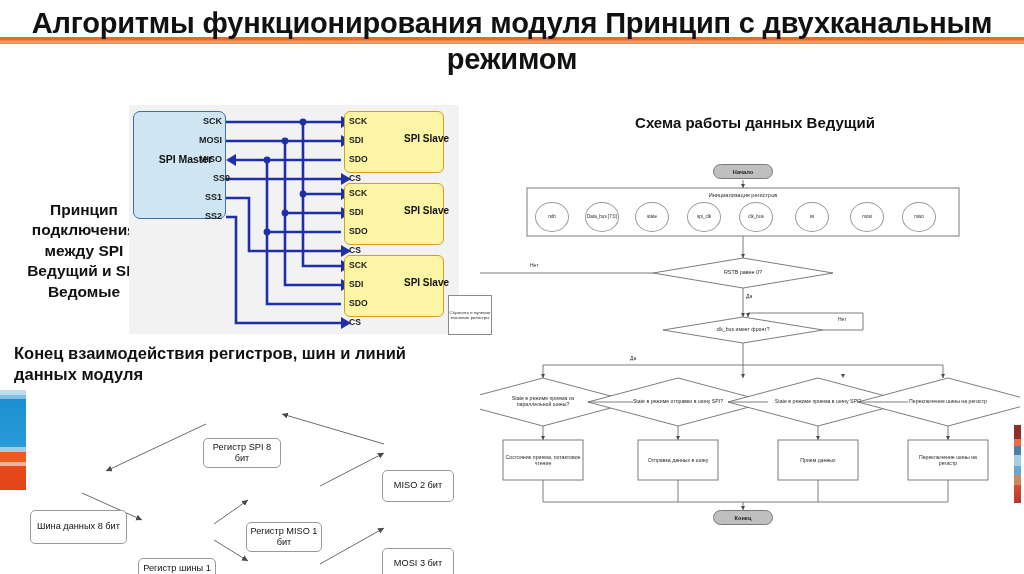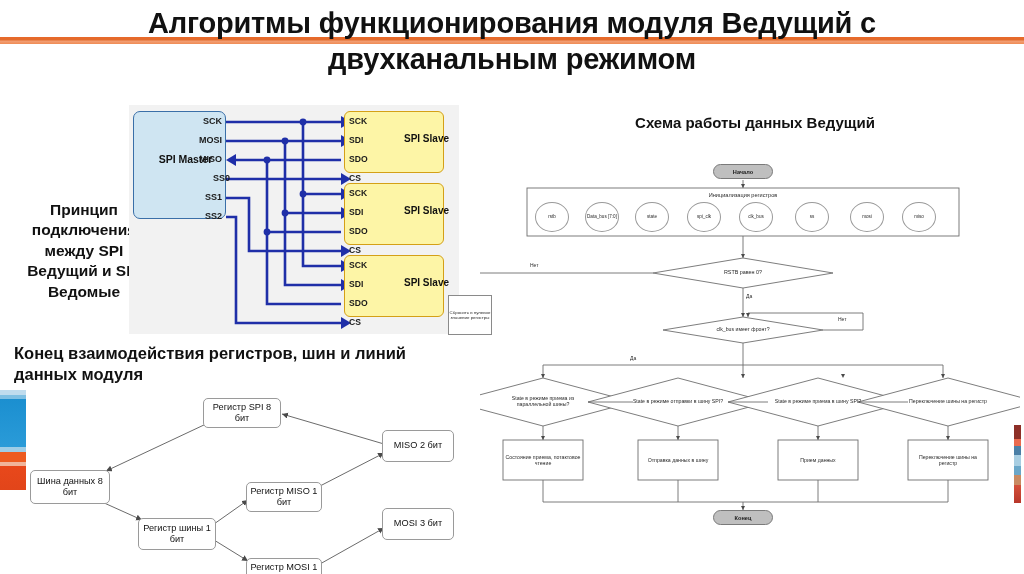--- a/index.html
+++ b/index.html
@@ -97,20 +97,21 @@
   }
 
   
   .reg-wrap { position: absolute; left: 10px; top: 368px; width: 470px; height: 206px; }
   .reg-svg { position: absolute; left:0; top:0; }
   .reg-node {
     position: absolute; border: 1px solid #9a9a9a; border-radius: 5px;
     background: #ffffff; color: #111; font-size: 9.2px; text-align: center;
     display: flex; align-items: center; justify-content: center; line-height: 1.22;
     padding: 12px 2px;
+    margin-top: 40px;
   }
 
   
   .flow-wrap { position: absolute; left: 480px; top: 140px; width: 540px; height: 390px; }
   .flow-svg { position: absolute; left: 0; top: 0; }
   .fl-text {
     position: absolute; color: #2a2a2a; text-align: center;
     font-size: 5.2px; line-height: 1.25; display: flex;
     align-items: center; justify-content: center;
   }
@@ -131,21 +132,21 @@
   .fl-edgelabel {
     position: absolute; font-size: 5px; color: #2a2a2a;
   }
 </style>
 </head>
 <body>
 
 <div id="slide">
 
   <div class="title-rule"></div>
-  <div class="title-text">Алгоритмы функционирования модуля Ведущий с двухканальным режимом</div>
+  <div class="title-text">Алгоритмы функционирования модуля Принцип с двухканальным режимом</div>
 
   <div class="left-strip">
     <span class="b1"></span>
       <span class="b2"></span>
       <span class="b3"></span>
     <span class="b4"></span>
       <span class="b5"></span>
       <span class="b6"></span>
       <span class="b7"></span>
   </div>
@@ -260,21 +261,21 @@
         <path d="M204,172 L238,193"></path>
 
         <path d="M310,118 L374,85"></path>
 
         <path d="M310,196 L374,160"></path>
 
         <path d="M374,76 L272,46"></path>
       </g>
     </svg>
 
-    <div class="reg-node" style="left:20px; top:102px; width:80px; height:34px;">
+    <div class="reg-node" style="left:20px; top:102px; width:97px; height:34px;">
       <span>Шина данных
 8 бит</span>
     </div>
     <div class="reg-node" style="left:193px; top:30px; width:78px; height:30px;">
       <span>Регистр  SPI 8
 бит</span>
     </div>
     <div class="reg-node" style="left:128px; top:150px; width:78px; height:32px;">
       <span>Регистр шины
 1 бит</span>

